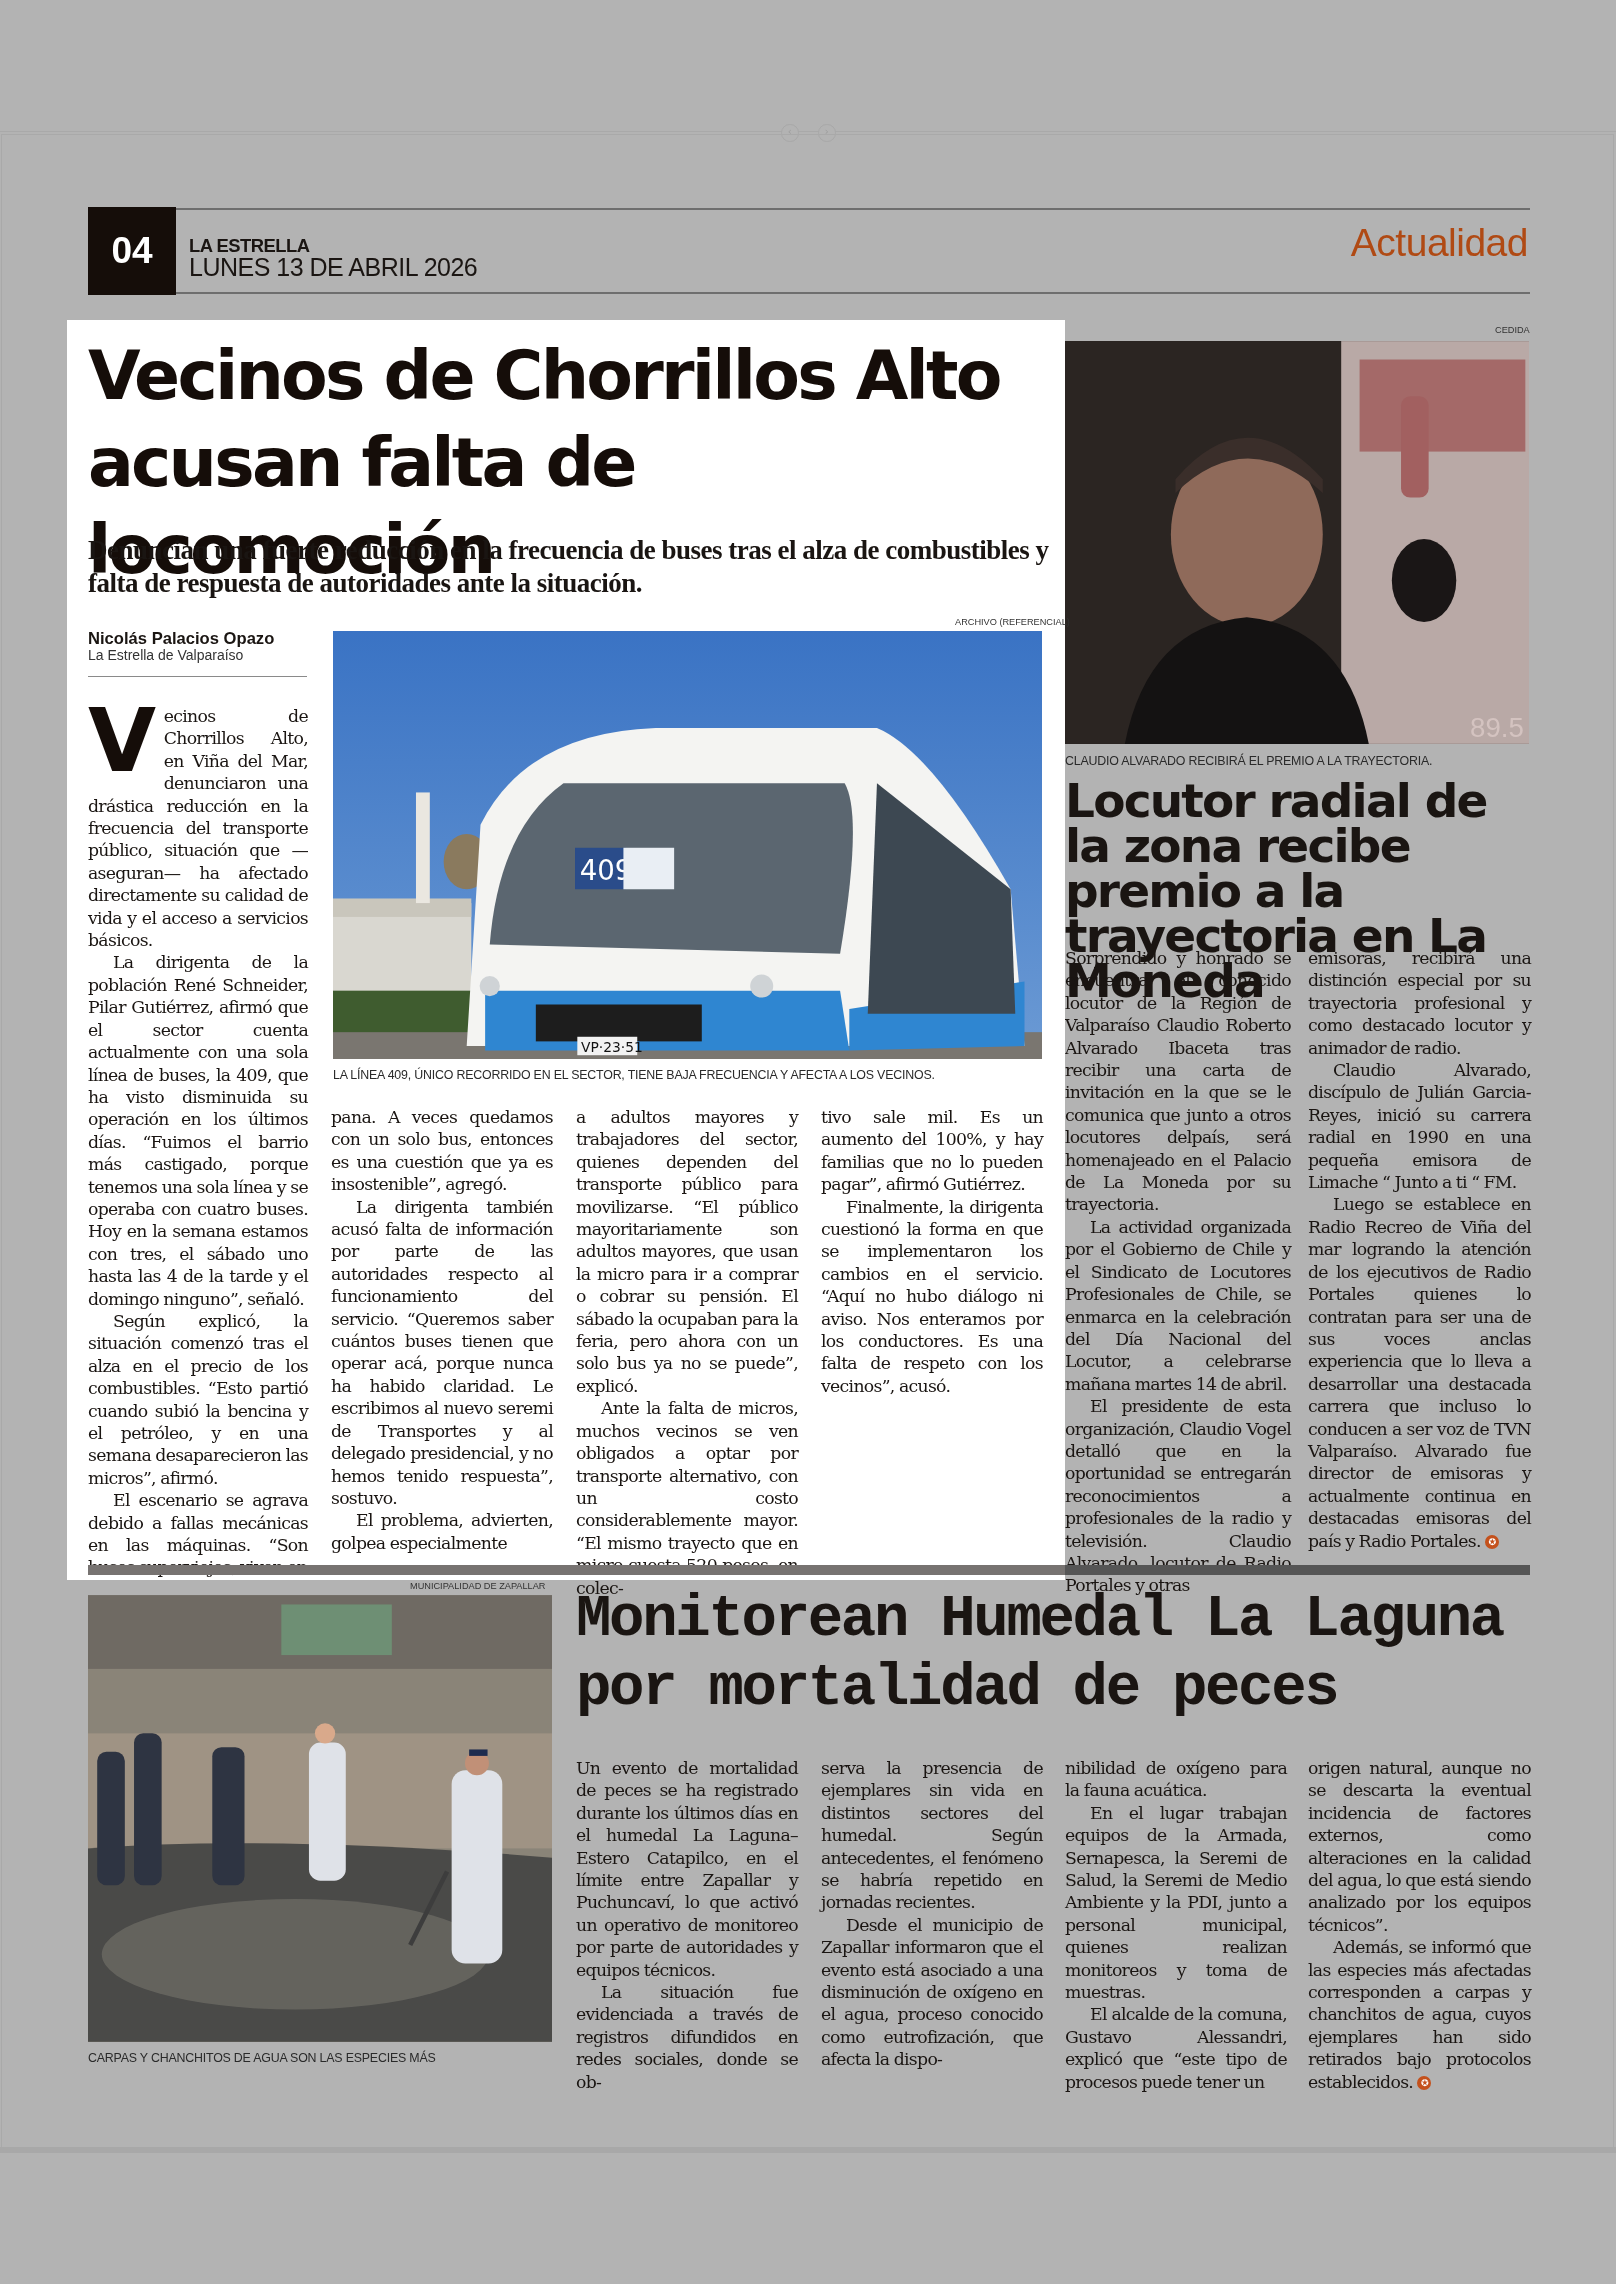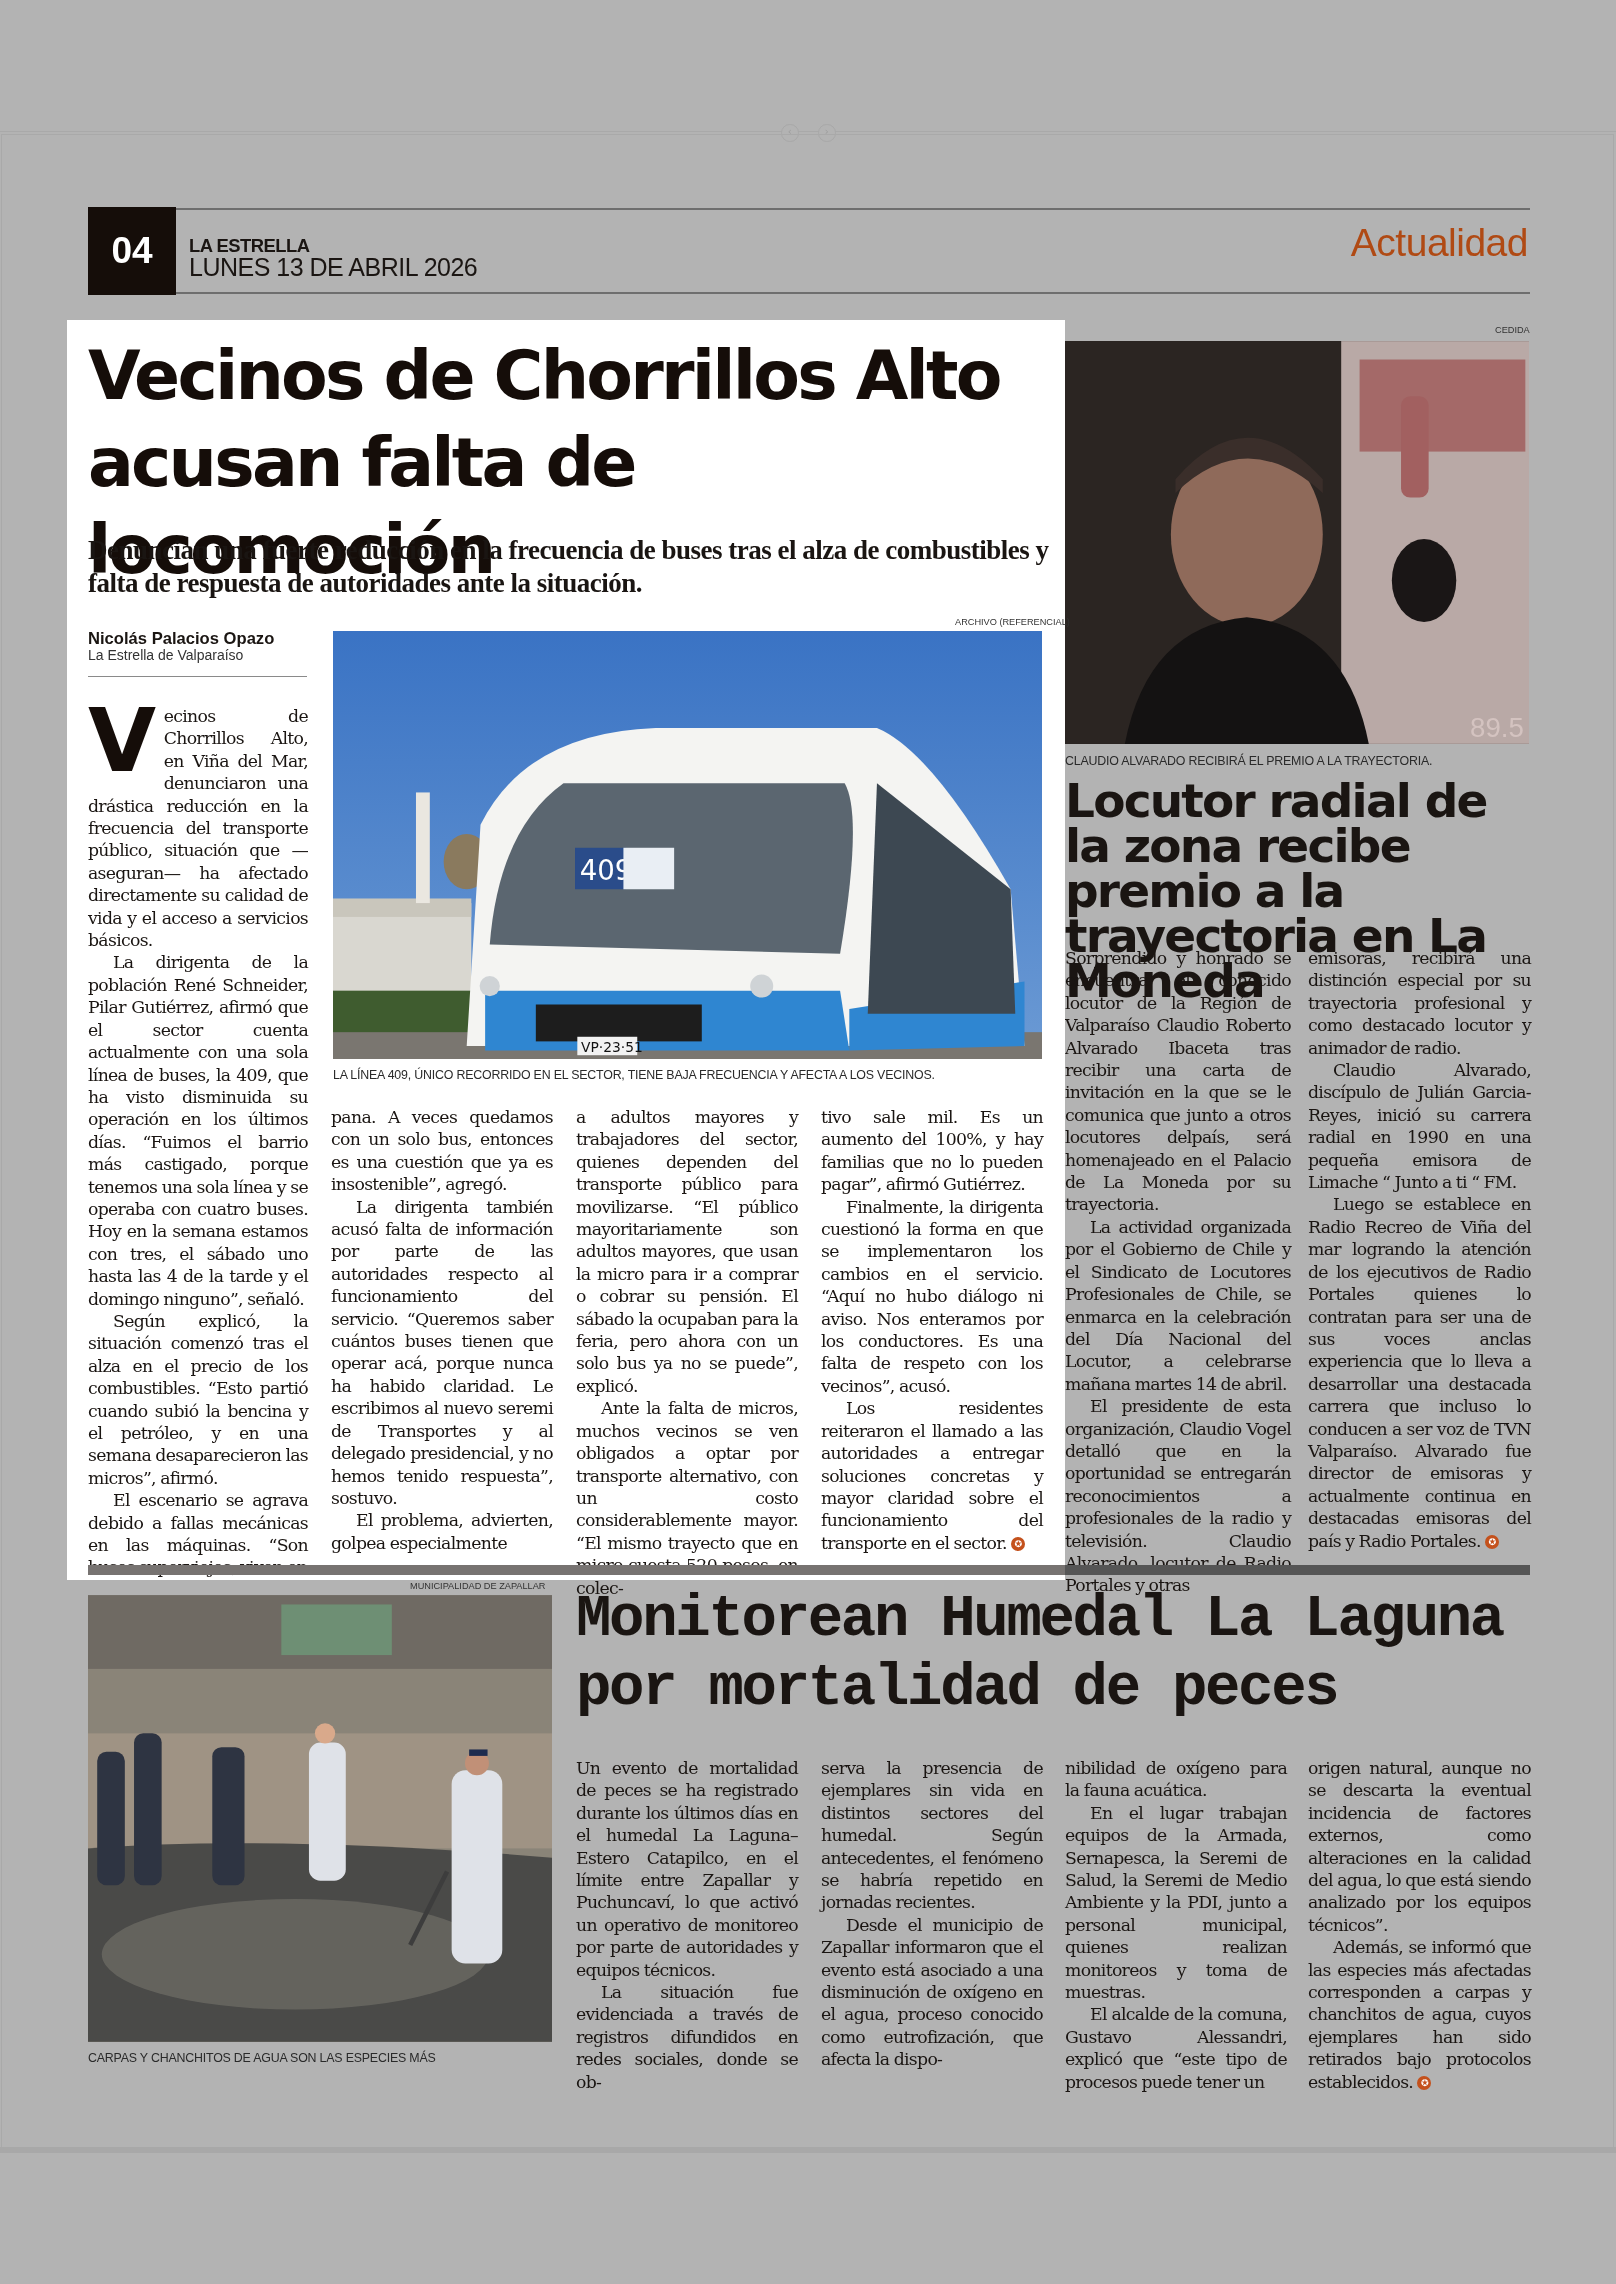--- a/index.html
+++ b/index.html
@@ -187,21 +187,20 @@
   <p class="ind">La dirigenta también acusó falta de información por parte de las autoridades respecto al funcionamiento del servicio. “Queremos saber cuántos buses tienen que operar acá, porque nunca ha habido claridad. Le escribimos al nuevo seremi de Transportes y al delegado presidencial, y no hemos tenido respuesta”, sostuvo.</p>
   <p class="ind">El problema, advierten, golpea especialmente</p>
 </div>
 <div class="col" style="left:576px; top:1106px; width:222px;">
   <p>a adultos mayores y trabajadores del sector, quienes dependen del transporte público para movilizarse. “El público mayoritariamente son adultos mayores, que usan la micro para ir a comprar o cobrar su pensión. El sábado la ocupaban para la feria, pero ahora con un solo bus ya no se puede”, explicó.</p>
   <p class="ind">Ante la falta de micros, muchos vecinos se ven obligados a optar por transporte alternativo, con un costo considerablemente mayor. “El mismo trayecto que en micro cuesta 520 pesos, en colec-</p>
 </div>
 <div class="col" style="left:821px; top:1106px; width:222px;">
   <p>tivo sale mil. Es un aumento del 100%, y hay familias que no lo pueden pagar”, afirmó Gutiérrez.</p>
   <p class="ind">Finalmente, la dirigenta cuestionó la forma en que se implementaron los cambios en el servicio. “Aquí no hubo diálogo ni aviso. Nos enteramos por los conductores. Es una falta de respeto con los vecinos”, acusó.</p>
-  <p class="ind"><span>Los residentes reiteraron el llamado a las autoridades a entregar soluciones concretas y mayor claridad sobre el funcionamiento del transporte en el sector.</span> <span class="end-mark">✪</span></p>
 </div>
 
 <div class="abs sep-bar"></div>
 <div class="abs sep-bar-dim"></div>
 
 <div class="abs credit" style="left:410px; top:1581px;">MUNICIPALIDAD DE ZAPALLAR</div>
 <div class="abs photo-humedal">
   <svg width="464" height="447" viewBox="0 0 1008 970">
     <rect width="1008" height="970" fill="#8a8478"></rect>
     <rect x="0" y="0" width="1008" height="160" fill="#6f6a63"></rect>

